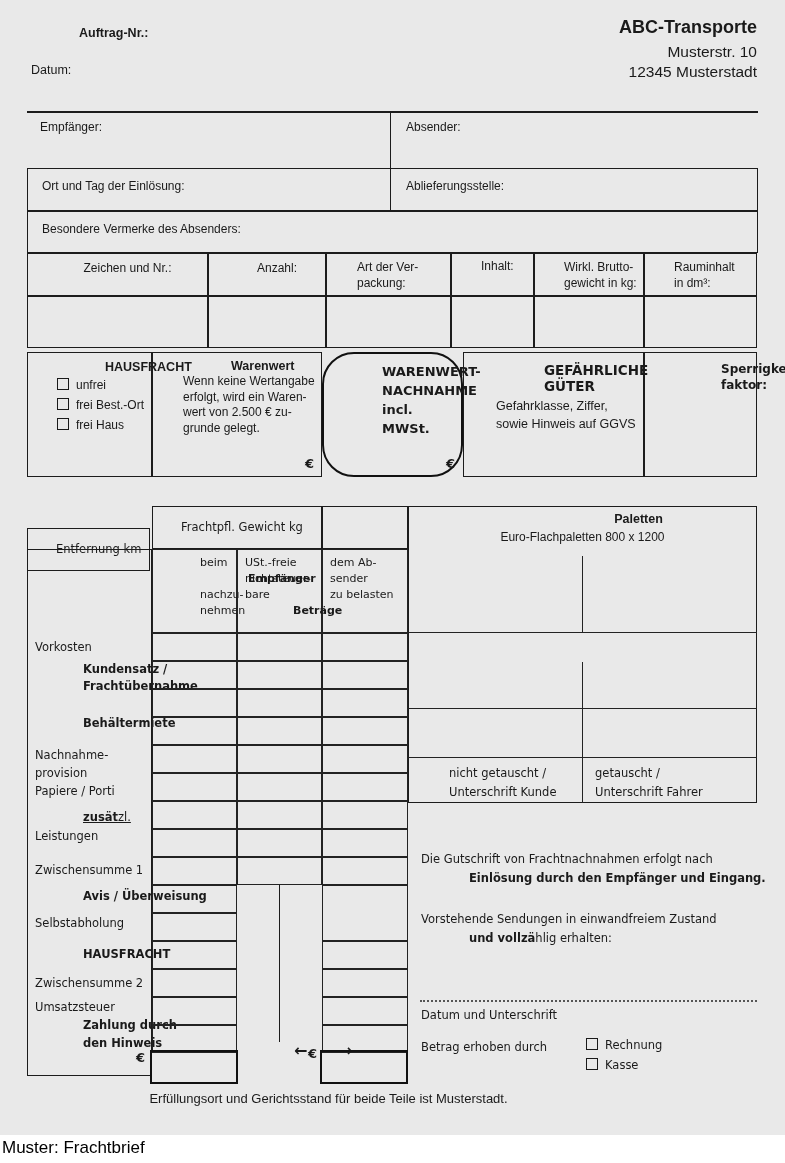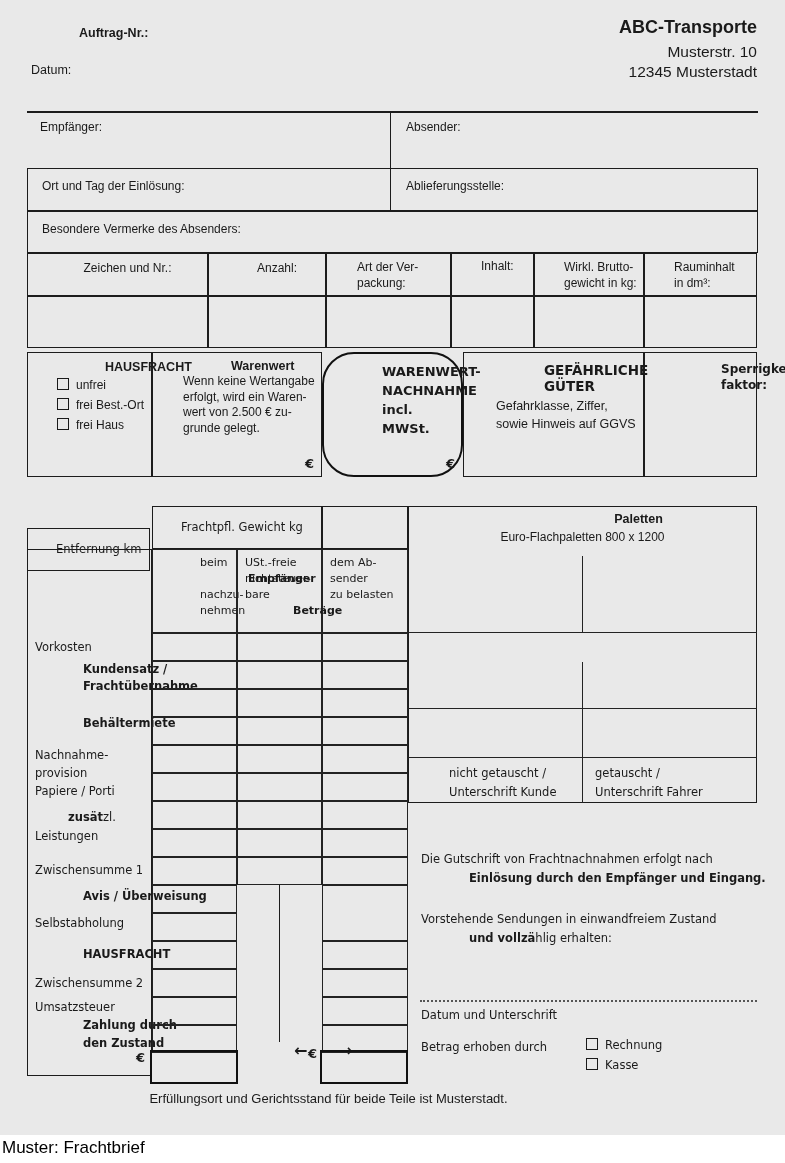--- a/index.html
+++ b/index.html
@@ -158,30 +158,30 @@
     </div>
   </div>
 
   <div class="a dv nw f115" style="left:35px;top:640px;">Vorkosten</div>
   <div class="a dv nw b f115" style="left:35px;top:662px;">Kundensatz  /</div>
   <div class="a dv nw b f115" style="left:35px;top:679px;">Frachtübernahme</div>
   <div class="a dv nw b f115" style="left:35px;top:716px;">Behältermiete</div>
   <div class="a dv nw f115" style="left:35px;top:748px;">Nachnahme-</div>
   <div class="a dv nw f115" style="left:35px;top:766px;">provision</div>
   <div class="a dv nw f115" style="left:35px;top:784px;">Papiere / Porti</div>
-  <div class="a dv nw f115" style="left:20px;top:810px;"><span class="b">zusät</span><span>zl.</span></div>
+  <div class="a dv nw f115" style="left:35px;top:810px;text-decoration:underline;"><span class="b">zusät</span><span>zl.</span></div>
   <div class="a dv nw f115" style="left:35px;top:829px;">Leistungen</div>
   <div class="a dv nw f115" style="left:35px;top:863px;">Zwischensumme 1</div>
   <div class="a dv nw b f115" style="left:35px;top:889px;">Avis / Überweisung</div>
   <div class="a dv nw f115" style="left:35px;top:916px;">Selbstabholung</div>
   <div class="a dv nw b f115" style="left:35px;top:947px;">HAUSFRACHT</div>
   <div class="a dv nw f115" style="left:35px;top:976px;">Zwischensumme 2</div>
   <div class="a dv nw f115" style="left:35px;top:1000px;">Umsatzsteuer</div>
   <div class="a dv nw b f115" style="left:35px;top:1018px;">Zahlung  durch</div>
-  <div class="a dv nw b f115" style="left:35px;top:1036px;">den Zustand</div>
+  <div class="a dv nw b f115" style="left:35px;top:1036px;">den Hinweis</div>
   <div class="a euro rt" style="left:95px;top:1050px;width:50px;">€</div>
 
   <div class="c" style="left:152px;top:633px;width:85px;height:28px;"></div>
   <div class="c" style="left:152px;top:661px;width:85px;height:28px;"></div>
   <div class="c" style="left:152px;top:689px;width:85px;height:28px;"></div>
   <div class="c" style="left:152px;top:717px;width:85px;height:28px;"></div>
   <div class="c" style="left:152px;top:745px;width:85px;height:28px;"></div>
   <div class="c" style="left:152px;top:773px;width:85px;height:28px;"></div>
   <div class="c" style="left:152px;top:801px;width:85px;height:28px;"></div>
   <div class="c" style="left:152px;top:829px;width:85px;height:28px;"></div>

